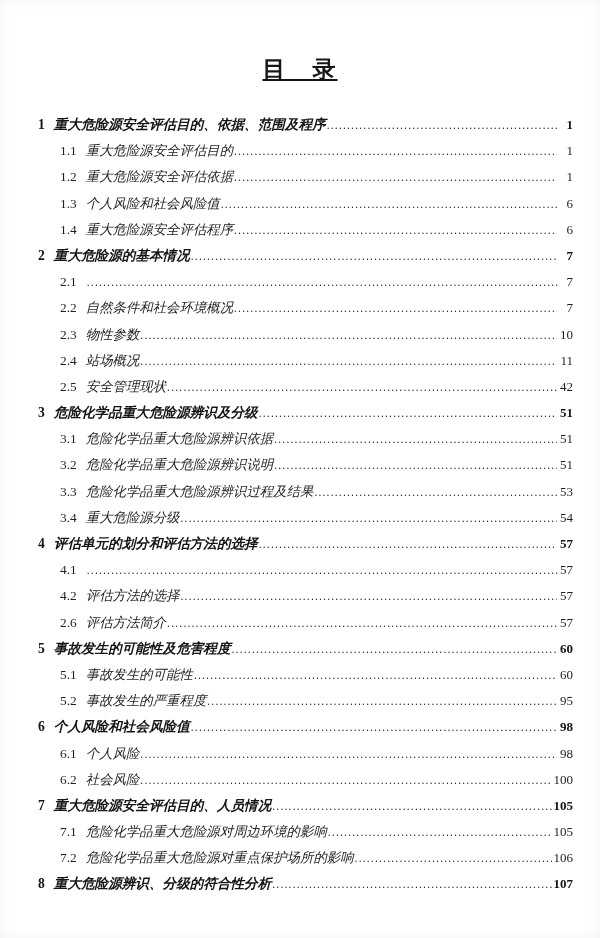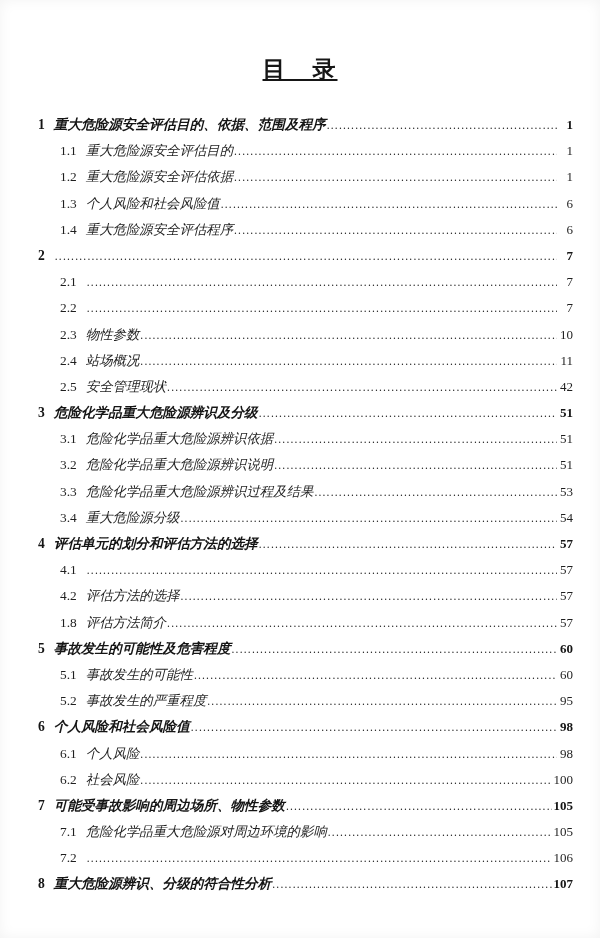--- a/index.html
+++ b/index.html
@@ -120,32 +120,34 @@
 
   <div class="toc-row level2">
     <span class="toc-num">1.4</span>
     <span class="toc-label">重大危险源安全评估程序</span>
     <span class="leader">....................................................................................................................................................................................................................................................................</span>
     <span class="toc-page">6</span>
   </div>
 
   <div class="toc-row level1">
     <span class="toc-num">2</span>
+    <span class="toc-label">重大危险源的基本情况</span>
     <span class="leader">....................................................................................................................................................................................................................................................................</span>
     <span class="toc-page">7</span>
   </div>
 
   <div class="toc-row level2">
     <span class="toc-num">2.1</span>
     <span class="leader">....................................................................................................................................................................................................................................................................</span>
     <span class="toc-page">7</span>
   </div>
 
   <div class="toc-row level2">
     <span class="toc-num">2.2</span>
+    <span class="toc-label">自然条件和社会环境概况</span>
     <span class="leader">....................................................................................................................................................................................................................................................................</span>
     <span class="toc-page">7</span>
   </div>
 
   <div class="toc-row level2">
     <span class="toc-num">2.3</span>
     <span class="toc-label">物性参数</span>
     <span class="leader">....................................................................................................................................................................................................................................................................</span>
     <span class="toc-page">10</span>
   </div>
@@ -213,21 +215,21 @@
   </div>
 
   <div class="toc-row level2">
     <span class="toc-num">4.2</span>
     <span class="toc-label">评估方法的选择</span>
     <span class="leader">....................................................................................................................................................................................................................................................................</span>
     <span class="toc-page">57</span>
   </div>
 
   <div class="toc-row level2">
-    <span class="toc-num">1.8</span>
+    <span class="toc-num">2.6</span>
     <span class="toc-label">评估方法简介</span>
     <span class="leader">....................................................................................................................................................................................................................................................................</span>
     <span class="toc-page">57</span>
   </div>
 
   <div class="toc-row level1">
     <span class="toc-num">5</span>
     <span class="toc-label">事故发生的可能性及危害程度</span>
     <span class="leader">....................................................................................................................................................................................................................................................................</span>
     <span class="toc-page">60</span>
@@ -263,34 +265,35 @@
 
   <div class="toc-row level2">
     <span class="toc-num">6.2</span>
     <span class="toc-label">社会风险</span>
     <span class="leader">....................................................................................................................................................................................................................................................................</span>
     <span class="toc-page">100</span>
   </div>
 
   <div class="toc-row level1">
     <span class="toc-num">7</span>
-    <span class="toc-label">可能受事故影响的周边场所、物性参数</span>
+    <span class="toc-label">重大危险源安全评估目的、人员情况</span>
     <span class="leader">....................................................................................................................................................................................................................................................................</span>
     <span class="toc-page">105</span>
   </div>
 
   <div class="toc-row level2">
     <span class="toc-num">7.1</span>
     <span class="toc-label">危险化学品重大危险源对周边环境的影响</span>
     <span class="leader">....................................................................................................................................................................................................................................................................</span>
     <span class="toc-page">105</span>
   </div>
 
   <div class="toc-row level2">
     <span class="toc-num">7.2</span>
+    <span class="toc-label">危险化学品重大危险源对重点保护场所的影响</span>
     <span class="leader">....................................................................................................................................................................................................................................................................</span>
     <span class="toc-page">106</span>
   </div>
 
   <div class="toc-row level1">
     <span class="toc-num">8</span>
     <span class="toc-label">重大危险源辨识、分级的符合性分析</span>
     <span class="leader">....................................................................................................................................................................................................................................................................</span>
     <span class="toc-page">107</span>
   </div>

